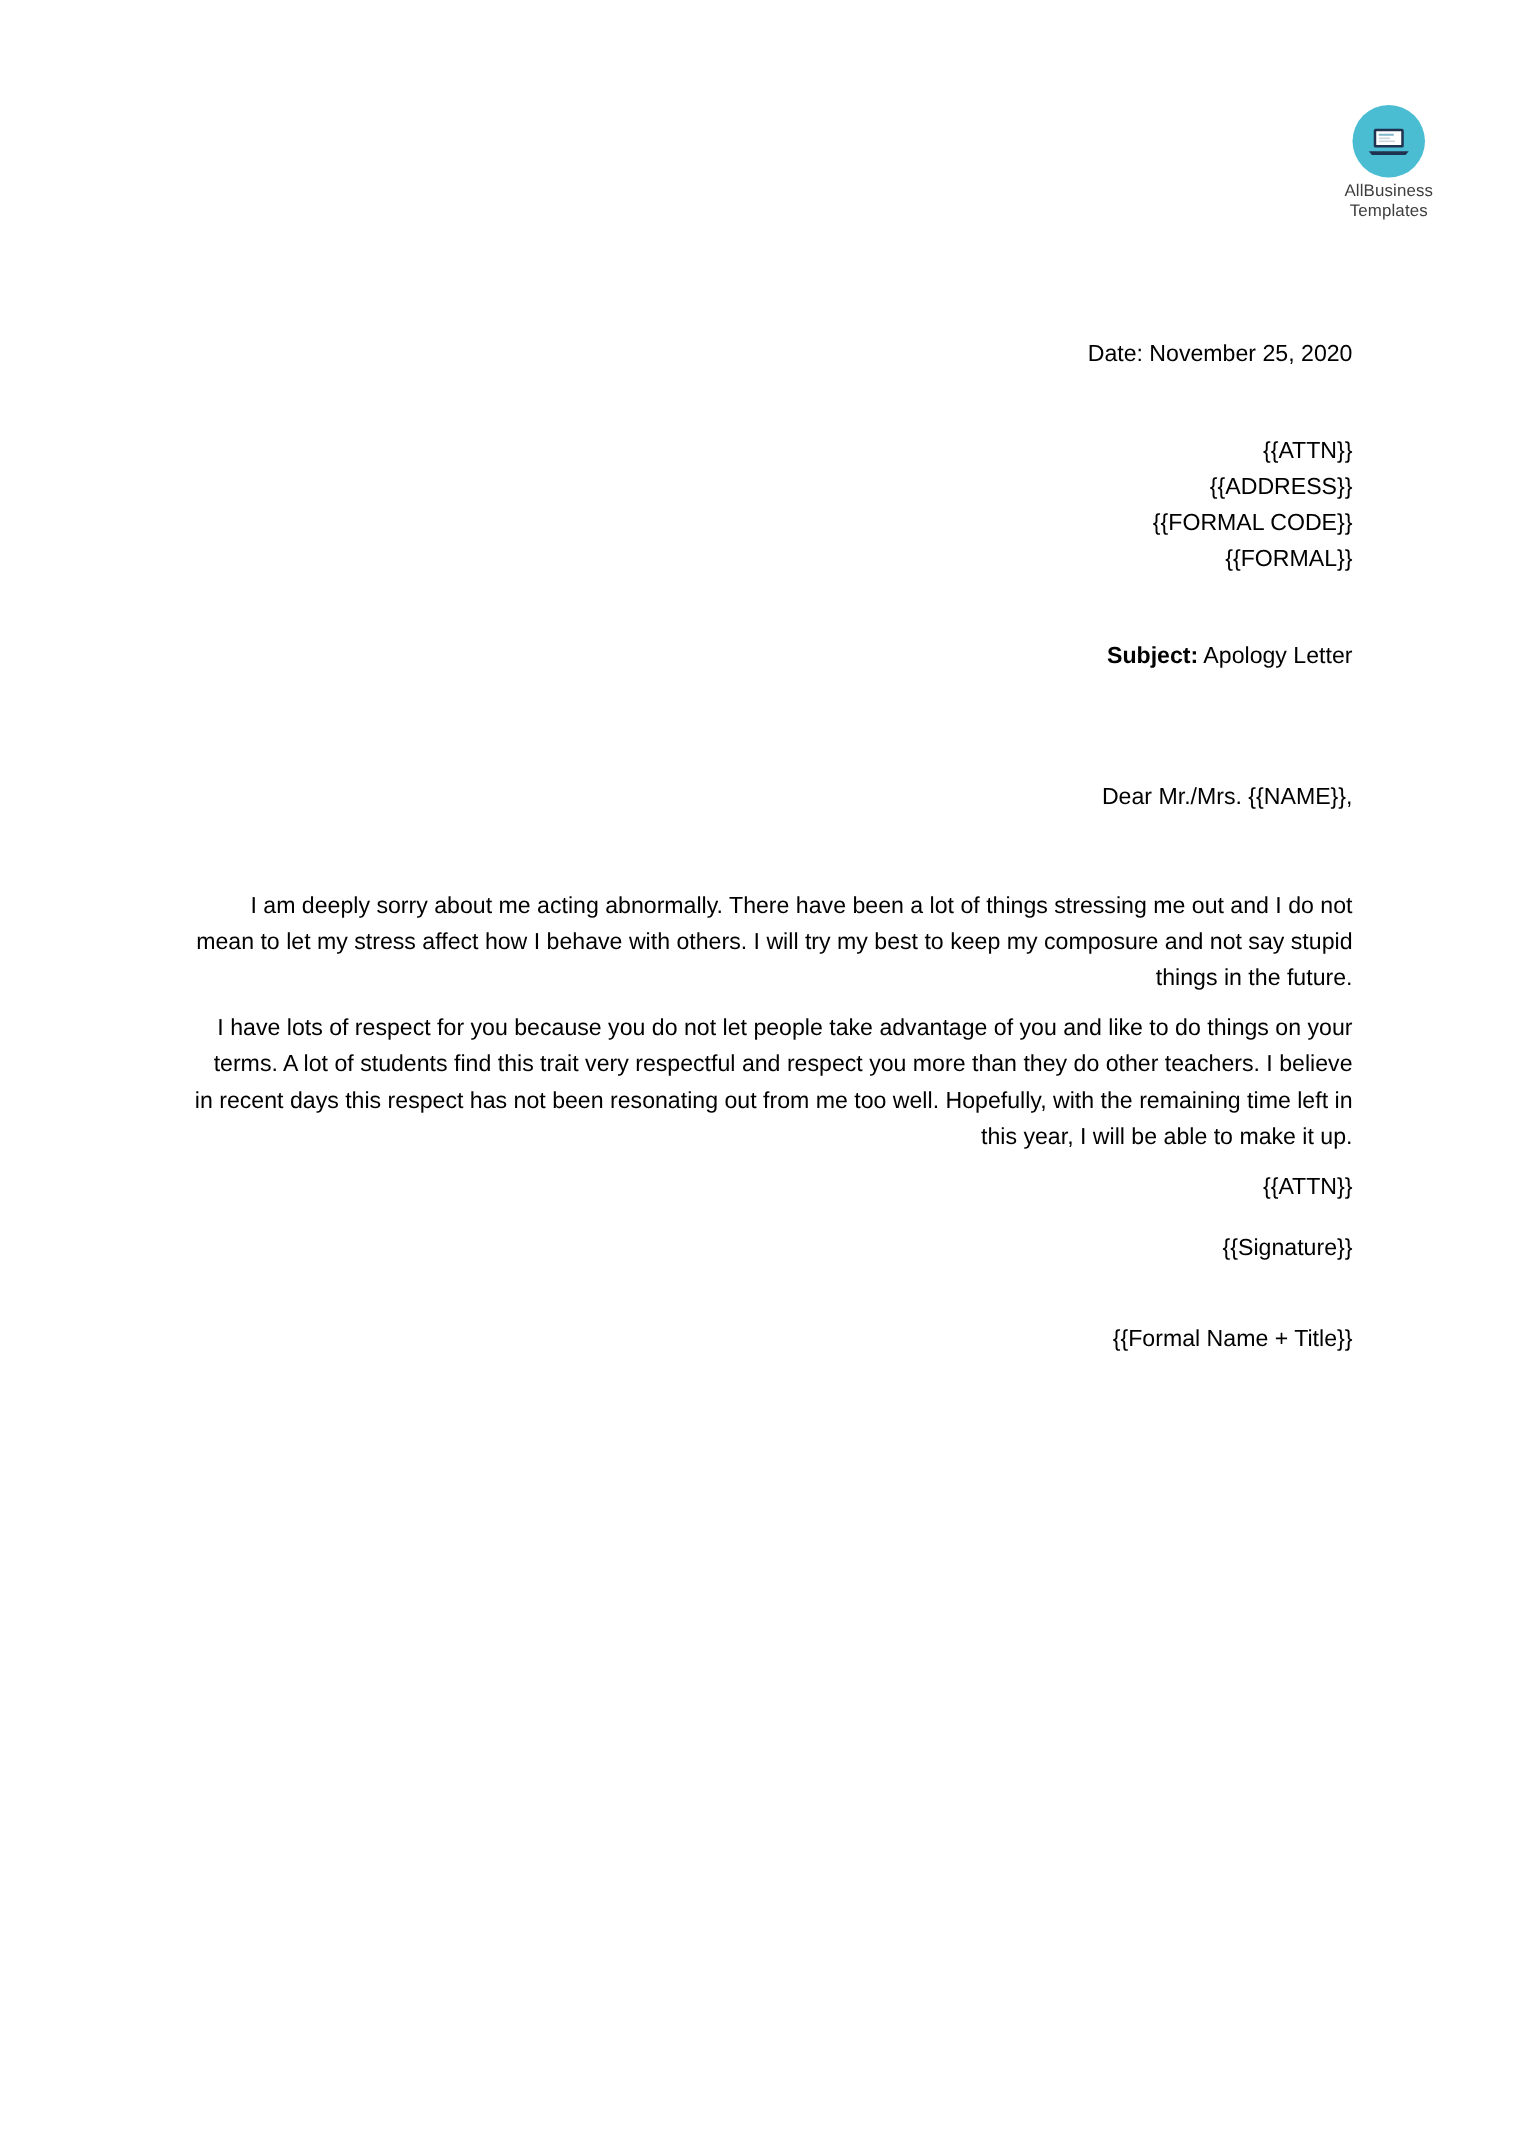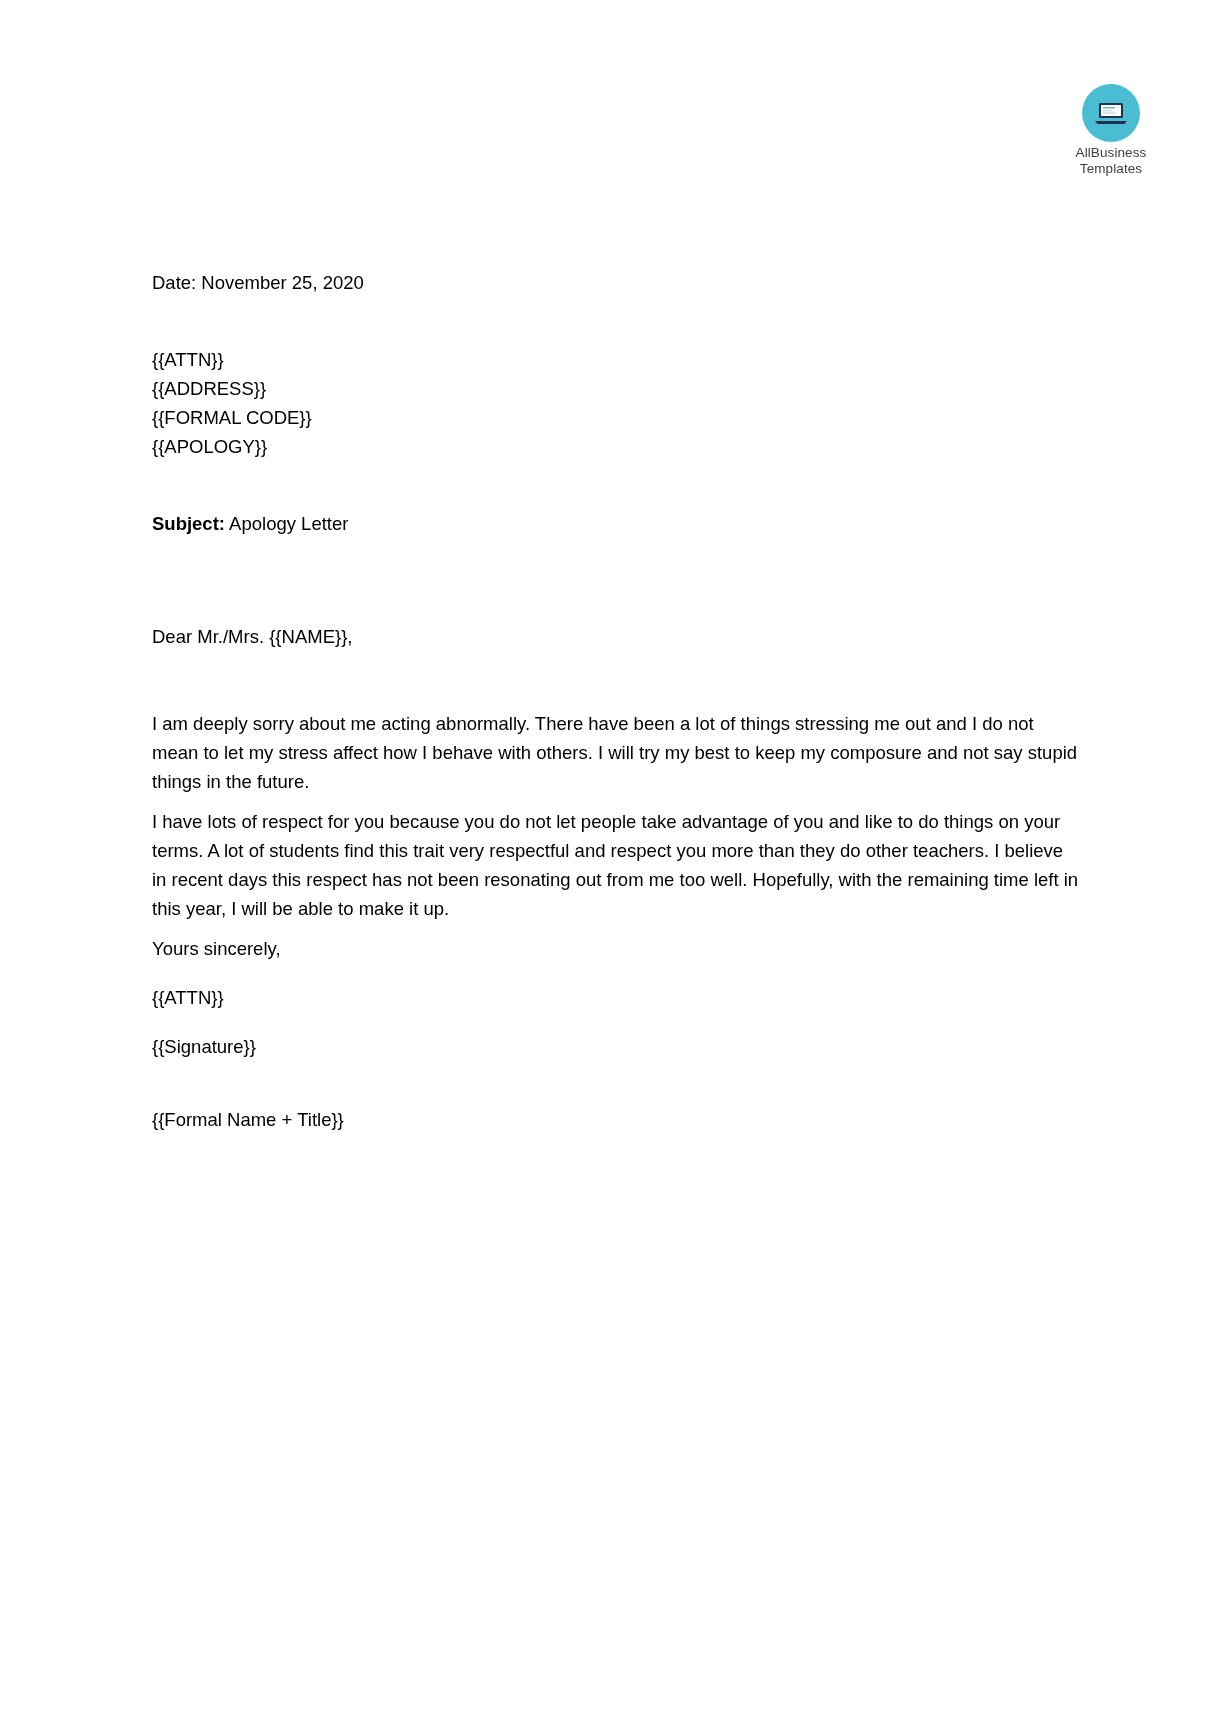--- a/index.html
+++ b/index.html
@@ -66,20 +66,21 @@
   }
 
   
   .letter {
     position: absolute;
     top: 268px;
     left: 152px;
     width: 930px;
     font-size: 18.5px;
     line-height: 29px;
+    text-align: right;
   }
 
   .line { margin: 0; }
 
   .block-date { margin: 0 0 0 0; }
 
   .block-address {
     margin: 48px 0 0 0;
   }
 
@@ -141,38 +142,37 @@
   <div class="letter">
 
     <div class="block-date">
       <p class="line">Date: November 25, 2020</p>
     </div>
 
     <div class="block-address">
       <p class="line">{{ATTN}}</p>
       <p class="line">{{ADDRESS}}</p>
       <p class="line">{{FORMAL CODE}}</p>
-      <p class="line">{{APOLOGY}}</p>
+      <p class="line">{{FORMAL}}</p>
     </div>
 
     <div class="block-subject">
       <p class="line"><span class="b">Subject:</span> <span>Apology Letter</span></p>
     </div>
 
     <div class="block-salutation">
       <p class="line">Dear Mr./Mrs. {{NAME}},</p>
     </div>
 
     <div class="body-paras">
       <p class="para">I am deeply sorry about me acting abnormally. There have been a lot of things stressing me out and I do not mean to let my stress affect how I behave with others. I will try my best to keep my composure and not say stupid things in the future.</p>
       <p class="para">I have lots of respect for you because you do not let people take advantage of you and like to do things on your terms. A lot of students find this trait very respectful and respect you more than they do other teachers. I believe in recent days this respect has not been resonating out from me too well. Hopefully, with the remaining time left in this year, I will be able to make it up.</p>
     </div>
 
     <div class="block-closing">
-      <p class="line">Yours sincerely,</p>
       <p class="line">{{ATTN}}</p>
       <p class="line">{{Signature}}</p>
     </div>
 
     <div class="block-signoff-final">
       <p class="line">{{Formal Name + Title}}</p>
     </div>
 
   </div>
 

